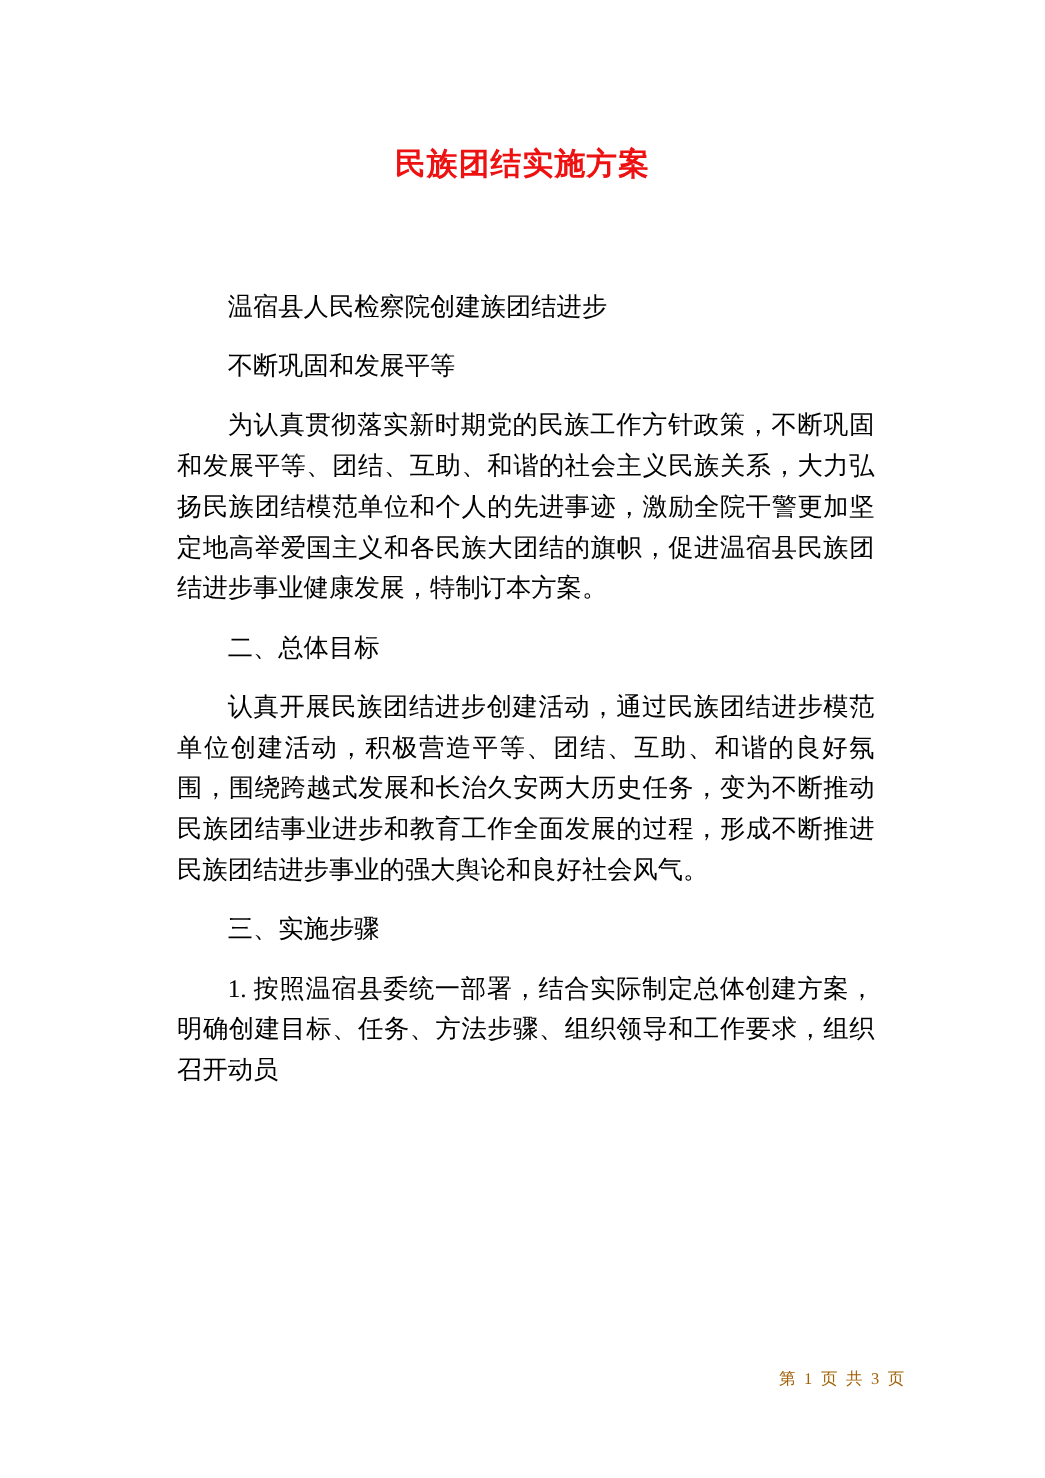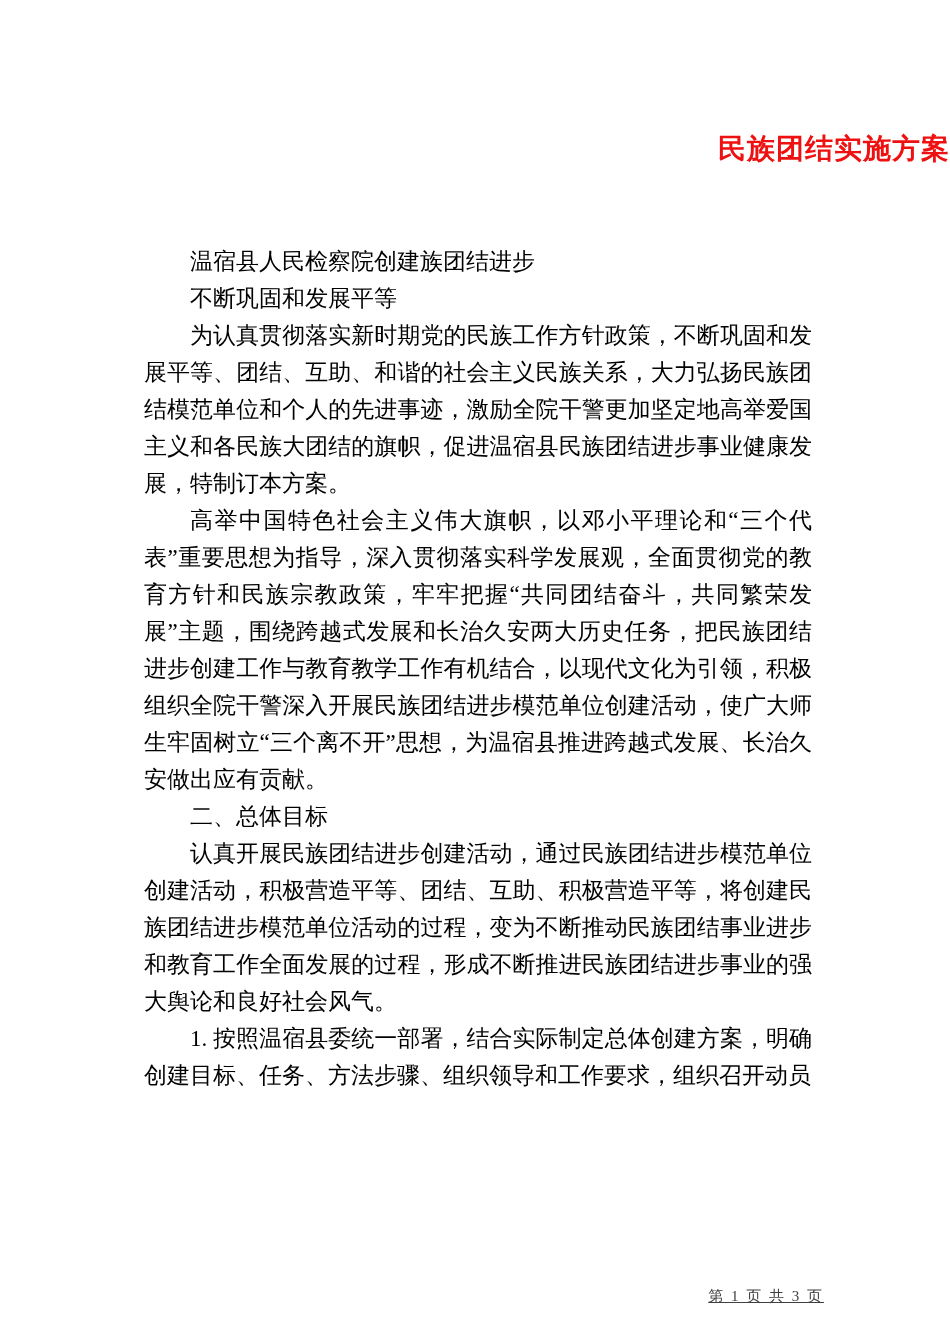--- a/index.html
+++ b/index.html
@@ -14,65 +14,64 @@
     background: #ffffff;
     overflow: hidden;
     font-family: "Liberation Serif", "DejaVu Serif", serif;
     color: #000000;
   }
   .doc-title {
     position: absolute;
     top: 130px;
     left: 0;
     width: 100%;
-    text-align: right;
+    text-align: center;
     font-size: 28px;
     font-weight: bold;
     letter-spacing: 1px;
     color: #ee1111;
     font-family: Liberation Mono, monospace;
   }
   .doc-body {
     position: absolute;
     top: 243px;
     left: 144px;
     width: 668px;
     font-size: 23px;
     line-height: 37px;
     text-align: justify;
   }
   .para {
-    margin: 0;
+    margin: 17px;
     padding: 0;
     text-indent: 2em;
   }
   .page-footer {
     position: absolute;
-    top: 1287px;
+    top: 1244px;
     right: 126px;
     font-size: 15px;
     letter-spacing: 2px;
-    color: #404040;
-    text-decoration: underline;
+    color: #a16207;
   }
 </style>
 </head>
 <body>
 
 <div class="page">
 
   <div class="doc-title" style="color: rgb(238, 17, 17);">民族团结实施方案</div>
 
   <div class="doc-body">
     <p class="para">温宿县人民检察院创建族团结进步</p>
     <p class="para">不断巩固和发展平等</p>
     <p class="para">为认真贯彻落实新时期党的民族工作方针政策，不断巩固和发展平等、团结、互助、和谐的社会主义民族关系，大力弘扬民族团结模范单位和个人的先进事迹，激励全院干警更加坚定地高举爱国主义和各民族大团结的旗帜，促进温宿县民族团结进步事业健康发展，特制订本方案。</p>
-    <p class="para">高举中国特色社会主义伟大旗帜，以邓小平理论和“三个代表”重要思想为指导，深入贯彻落实科学发展观，全面贯彻党的教育方针和民族宗教政策，牢牢把握“共同团结奋斗，共同繁荣发展”主题，围绕跨越式发展和长治久安两大历史任务，把民族团结进步创建工作与教育教学工作有机结合，以现代文化为引领，积极组织全院干警深入开展民族团结进步模范单位创建活动，使广大师生牢固树立“三个离不开”思想，为温宿县推进跨越式发展、长治久安做出应有贡献。</p>
     <p class="para">二、总体目标</p>
-    <p class="para">认真开展民族团结进步创建活动，通过民族团结进步模范单位创建活动，积极营造平等、团结、互助、积极营造平等，将创建民族团结进步模范单位活动的过程，变为不断推动民族团结事业进步和教育工作全面发展的过程，形成不断推进民族团结进步事业的强大舆论和良好社会风气。</p>
+    <p class="para">认真开展民族团结进步创建活动，通过民族团结进步模范单位创建活动，积极营造平等、团结、互助、和谐的良好氛围，围绕跨越式发展和长治久安两大历史任务，变为不断推动民族团结事业进步和教育工作全面发展的过程，形成不断推进民族团结进步事业的强大舆论和良好社会风气。</p>
+    <p class="para">三、实施步骤</p>
     <p class="para">1. 按照温宿县委统一部署，结合实际制定总体创建方案，明确创建目标、任务、方法步骤、组织领导和工作要求，组织召开动员</p>
   </div>
 
   <div class="page-footer">
     <span>第 1 页 共 3 页</span>
   </div>
 
 </div>
 
 </body></html>

